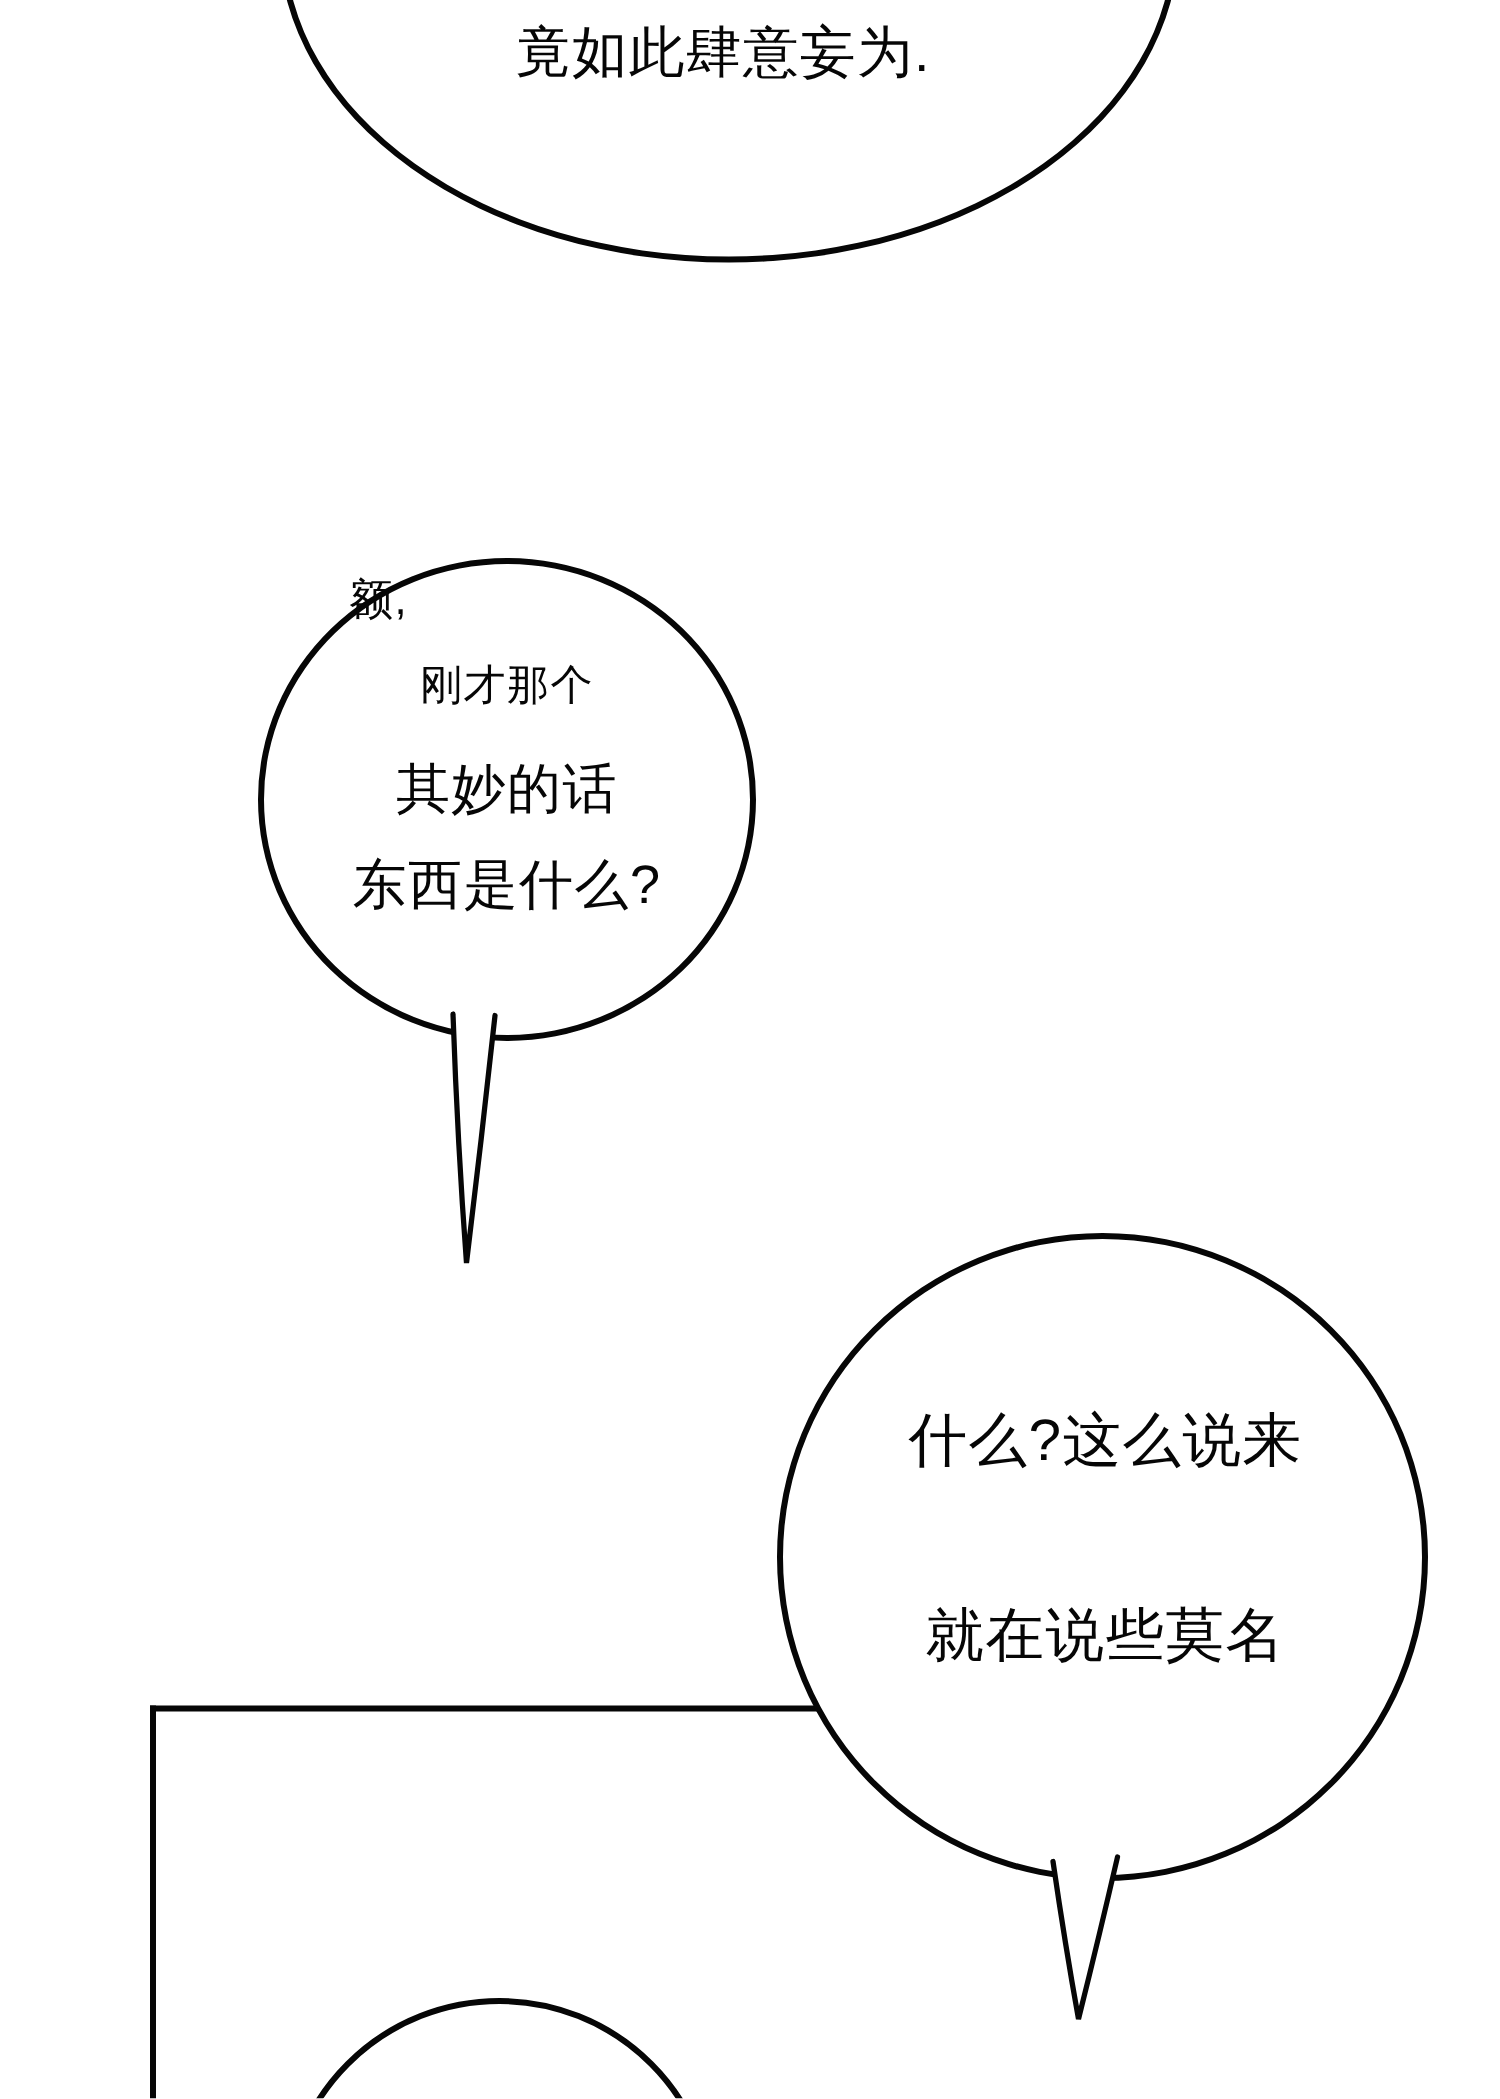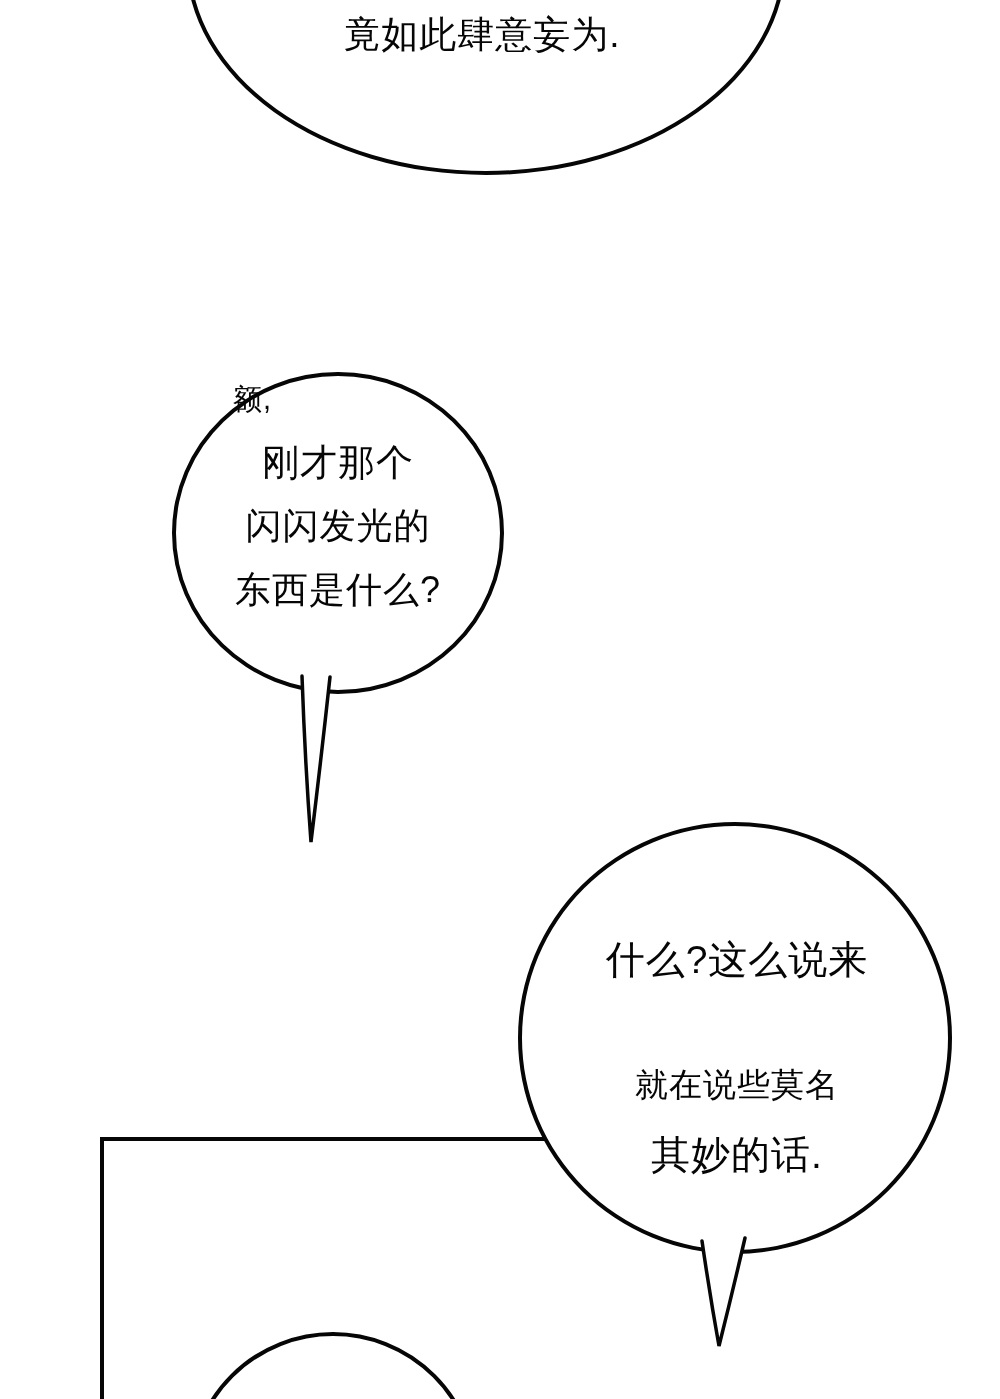--- a/index.html
+++ b/index.html
@@ -80,26 +80,26 @@
     white-space: nowrap;
     z-index: 4;
     color: #060606;
     letter-spacing: 1px;
   }
   .line.centered {
     transform: translateX(-50%);
   }
   .t-top-1    { left: 454px; top: 10px;  font-size: 37px; margin-left: 28px; }
   .t-mid-0    { left: 233px; top: 380px; font-size: 29px; }
-  .t-mid-1    { left: 338px; top: 438px; font-size: 37px; }
+  .t-mid-1    { left: 338px; top: 438px; font-size: 28px; }
   .t-mid-2    { left: 338px; top: 502px; font-size: 36px; }
   .t-mid-3    { left: 338px; top: 566px; font-size: 36px; text-align: center; }
   .t-right-1  { left: 737px; top: 933px;  font-size: 39px; text-align: right; }
   .t-right-2  { left: 737px; top: 998px;  font-size: 39px; }
-  .t-right-3  { left: 737px; top: 1063px; font-size: 33px; }
+  .t-right-3  { left: 737px; top: 1063px; font-size: 39px; }
   .t-right-4  { left: 737px; top: 1128px; font-size: 39px; }
 </style>
 </head>
 <body>
 
 <div id="comic-page">
 
   <div class="panel-frame"></div>
 
   <div class="character-circle"></div>
@@ -112,20 +112,19 @@
 
   <svg class="tails-svg" viewBox="0 0 1000 1399" xmlns="http://www.w3.org/2000/svg">
     <path d="M 302 676 Q 305 762 311 842 Q 321 760 330 677" fill="#ffffff" stroke="#060606" stroke-width="3.5" stroke-linecap="round"></path>
     <path d="M 702 1241 Q 710 1296 719 1346 Q 733 1290 745 1238" fill="#ffffff" stroke="#060606" stroke-width="3.5" stroke-linecap="round"></path>
   </svg>
 
   <div class="line centered t-top-1">竟如此肆意妄为.</div>
 
   <div class="line t-mid-0">额,</div>
   <div class="line centered t-mid-1">刚才那个</div>
-  <div class="line centered t-mid-2">闪闪发光的</div>
+  <div class="line centered t-mid-2">其妙的话</div>
   <div class="line centered t-mid-3">东西是什么?</div>
 
   <div class="line centered t-right-1">什么?这么说来</div>
   <div class="line centered t-right-3">就在说些莫名</div>
-  <div class="line centered t-right-4">其妙的话.</div>
 
 </div>
 
 </body></html>

